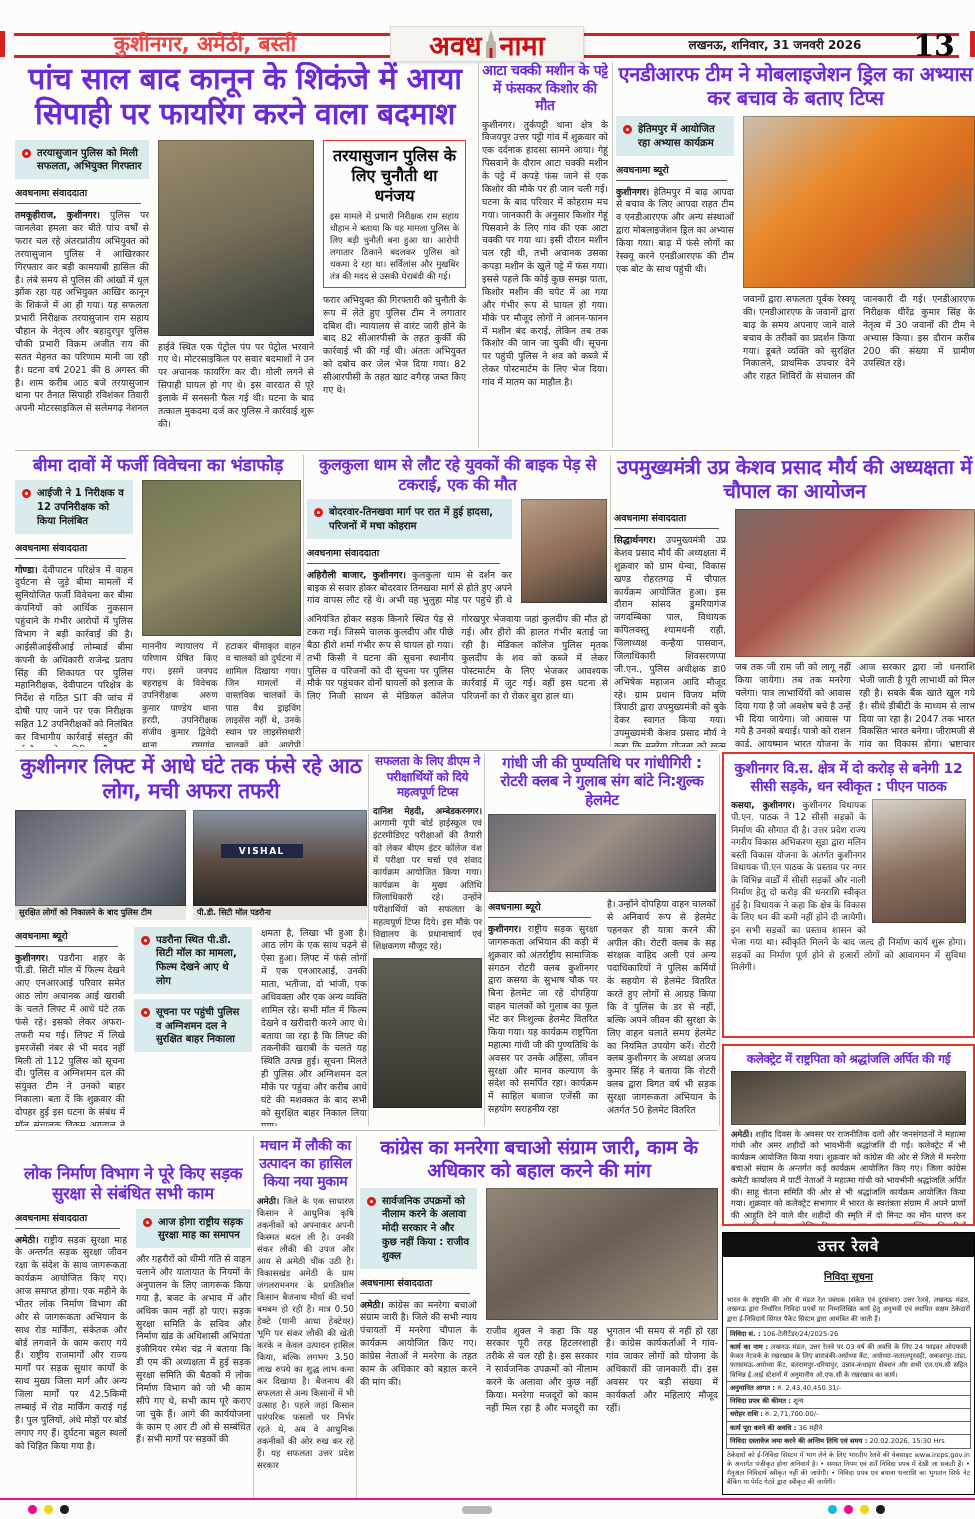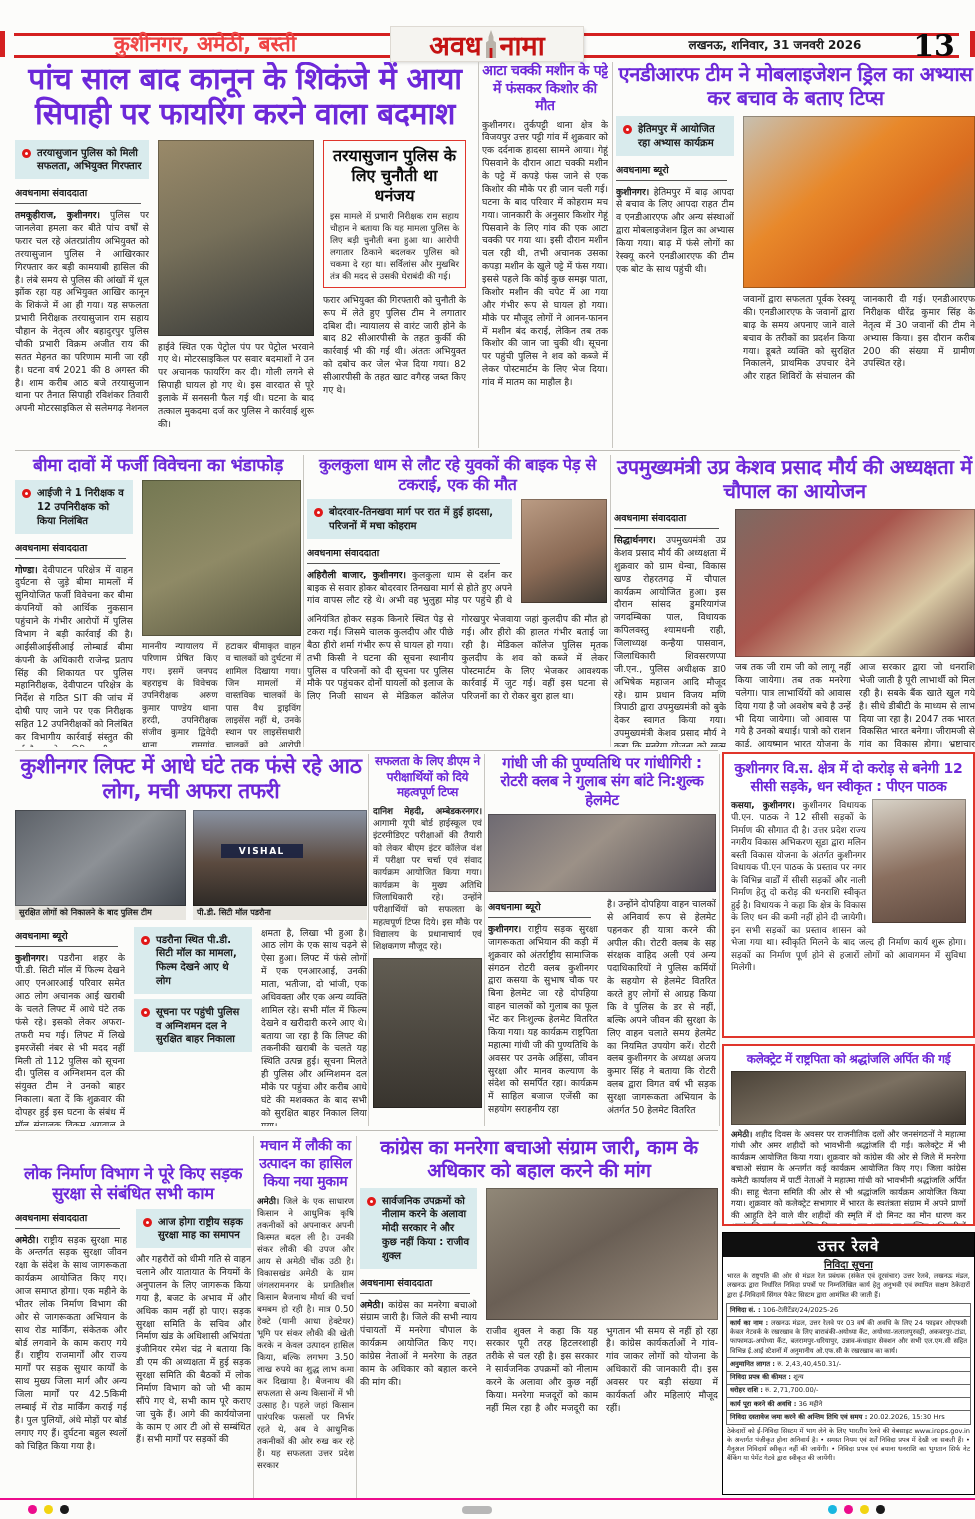--- a/index.html
+++ b/index.html
@@ -63,21 +63,21 @@
   .p-collect{ background:linear-gradient(160deg,#4a4238,#7b7061 50%,#3a332c); }
   .p-congress{ background:linear-gradient(150deg,#918878,#6a5f55 45%,#a29484); }
   .p-dm{ background:linear-gradient(180deg,#625d53,#38342e); }
   .mall-sign{ position:absolute; left:16%; top:36%; background:rgba(24,32,64,.88); color:#fff;
               font-size:9px; font-weight:800; letter-spacing:1.5px; padding:2px 18px; }
 
   
   .notice{ border:1px solid #000000; background:#fff; }
   .nbanner{ background:#101010; color:#fff; text-align:center; font-weight:800; font-size:15px;
             padding:2px 0; letter-spacing:1px; }
-  .ntitle{ text-align:center; font-size:10px; font-weight:800; text-decoration:underline; padding:0 0; }
+  .ntitle{ text-align:center; font-size:10px; font-weight:800; text-decoration:underline; padding:12px 0; }
   .nintro{ font-size:6.7px; line-height:1.4; text-align:justify; padding:1px 4px 3px; }
   .ntable{ margin:0 3px; border:1px solid #666; border-bottom:0; }
   .nrow{ border-bottom:1px solid #666; padding:1.5px 3px; font-size:6.7px; line-height:1.38; text-align:justify; }
   .nrow b{ font-weight:800; }
   .nclose{ font-size:6.6px; line-height:1.4; text-align:justify; padding:2px 4px; }
 
   
   .regline{ position:absolute; left:0; right:0; top:1498px; height:2px; background:var(--reg_magenta,#ec0c8c); }
   .dot{ position:absolute; top:1505px; width:9px; height:9px; border-radius:50%; }
   .graybar{ position:absolute; top:1506px; left:462px; width:30px; height:8px; border-radius:4px; background:#b7b7b7; }

